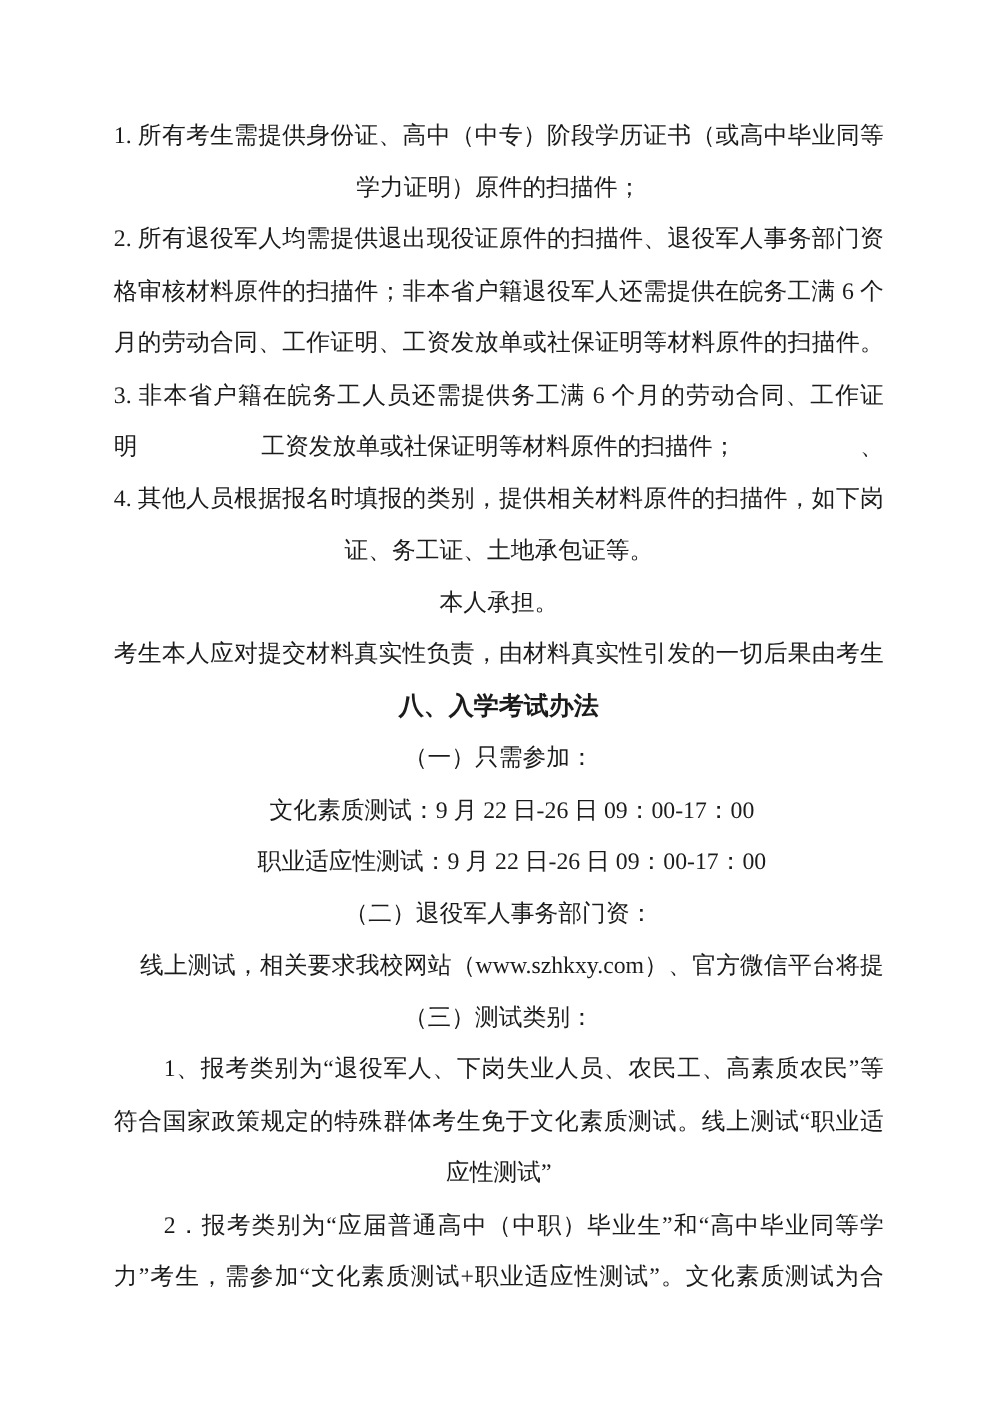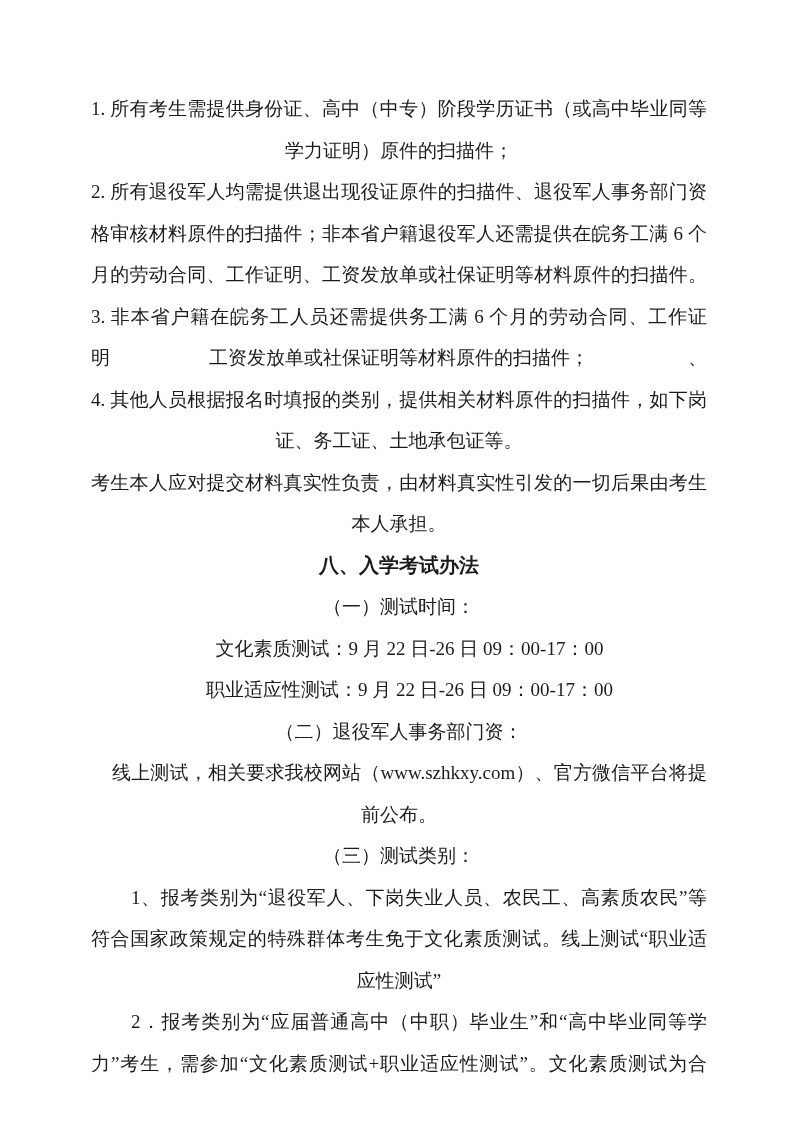--- a/index.html
+++ b/index.html
@@ -50,28 +50,27 @@
 <div class="doc-body">
   <div class="ln j">1. 所有考生需提供身份证、高中（中专）阶段学历证书（或高中毕业同等</div>
   <div class="ln">学力证明）原件的扫描件；</div>
   <div class="ln j">2. 所有退役军人均需提供退出现役证原件的扫描件、退役军人事务部门资</div>
   <div class="ln j">格审核材料原件的扫描件；非本省户籍退役军人还需提供在皖务工满 6 个</div>
   <div class="ln j">月的劳动合同、工作证明、工资发放单或社保证明等材料原件的扫描件。</div>
   <div class="ln j">3. 非本省户籍在皖务工人员还需提供务工满 6 个月的劳动合同、工作证明、</div>
   <div class="ln">工资发放单或社保证明等材料原件的扫描件；</div>
   <div class="ln j">4. 其他人员根据报名时填报的类别，提供相关材料原件的扫描件，如下岗</div>
   <div class="ln">证、务工证、土地承包证等。</div>
+  <div class="ln">本人承担。</div>
   <div class="ln j">考生本人应对提交材料真实性负责，由材料真实性引发的一切后果由考生</div>
-  <div class="ln">本人承担。</div>
   <div class="ln hd">八、入学考试办法</div>
-  <div class="ln">（一）测试时间：</div>
+  <div class="ln">（一）只需参加：</div>
   <div class="ln ind1">文化素质测试：9 月 22 日-26 日 09：00-17：00</div>
   <div class="ln ind1">职业适应性测试：9 月 22 日-26 日 09：00-17：00</div>
   <div class="ln">（二）退役军人事务部门资：</div>
   <div class="ln j ind1">线上测试，相关要求我校网站（www.szhkxy.com）、官方微信平台将提</div>
-  <div class="ln">前公布。</div>
   <div class="ln">（三）测试类别：</div>
   <div class="ln j ind2">1、报考类别为“退役军人、下岗失业人员、农民工、高素质农民”等</div>
   <div class="ln j">符合国家政策规定的特殊群体考生免于文化素质测试。线上测试“职业适</div>
   <div class="ln">应性测试”</div>
   <div class="ln j ind2">2．报考类别为“应届普通高中（中职）毕业生”和“高中毕业同等学</div>
   <div class="ln j">力”考生，需参加“文化素质测试+职业适应性测试”。文化素质测试为合</div>
 </div>
 
 </body></html>

